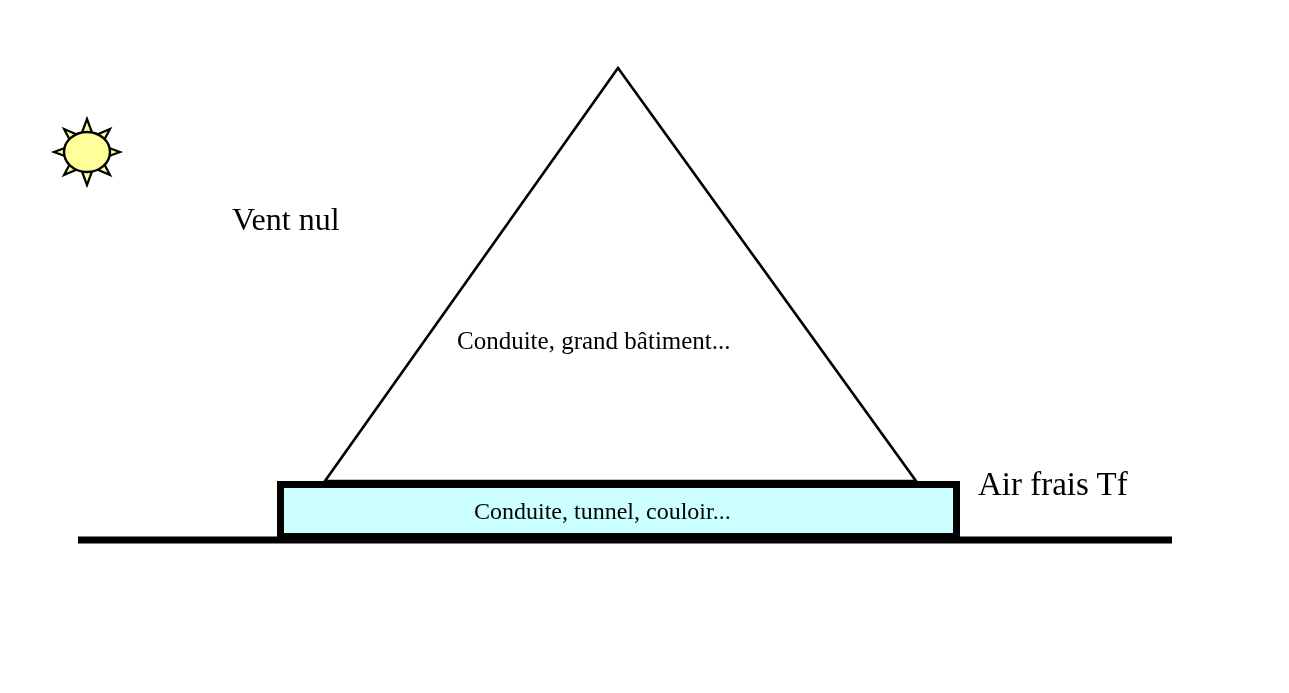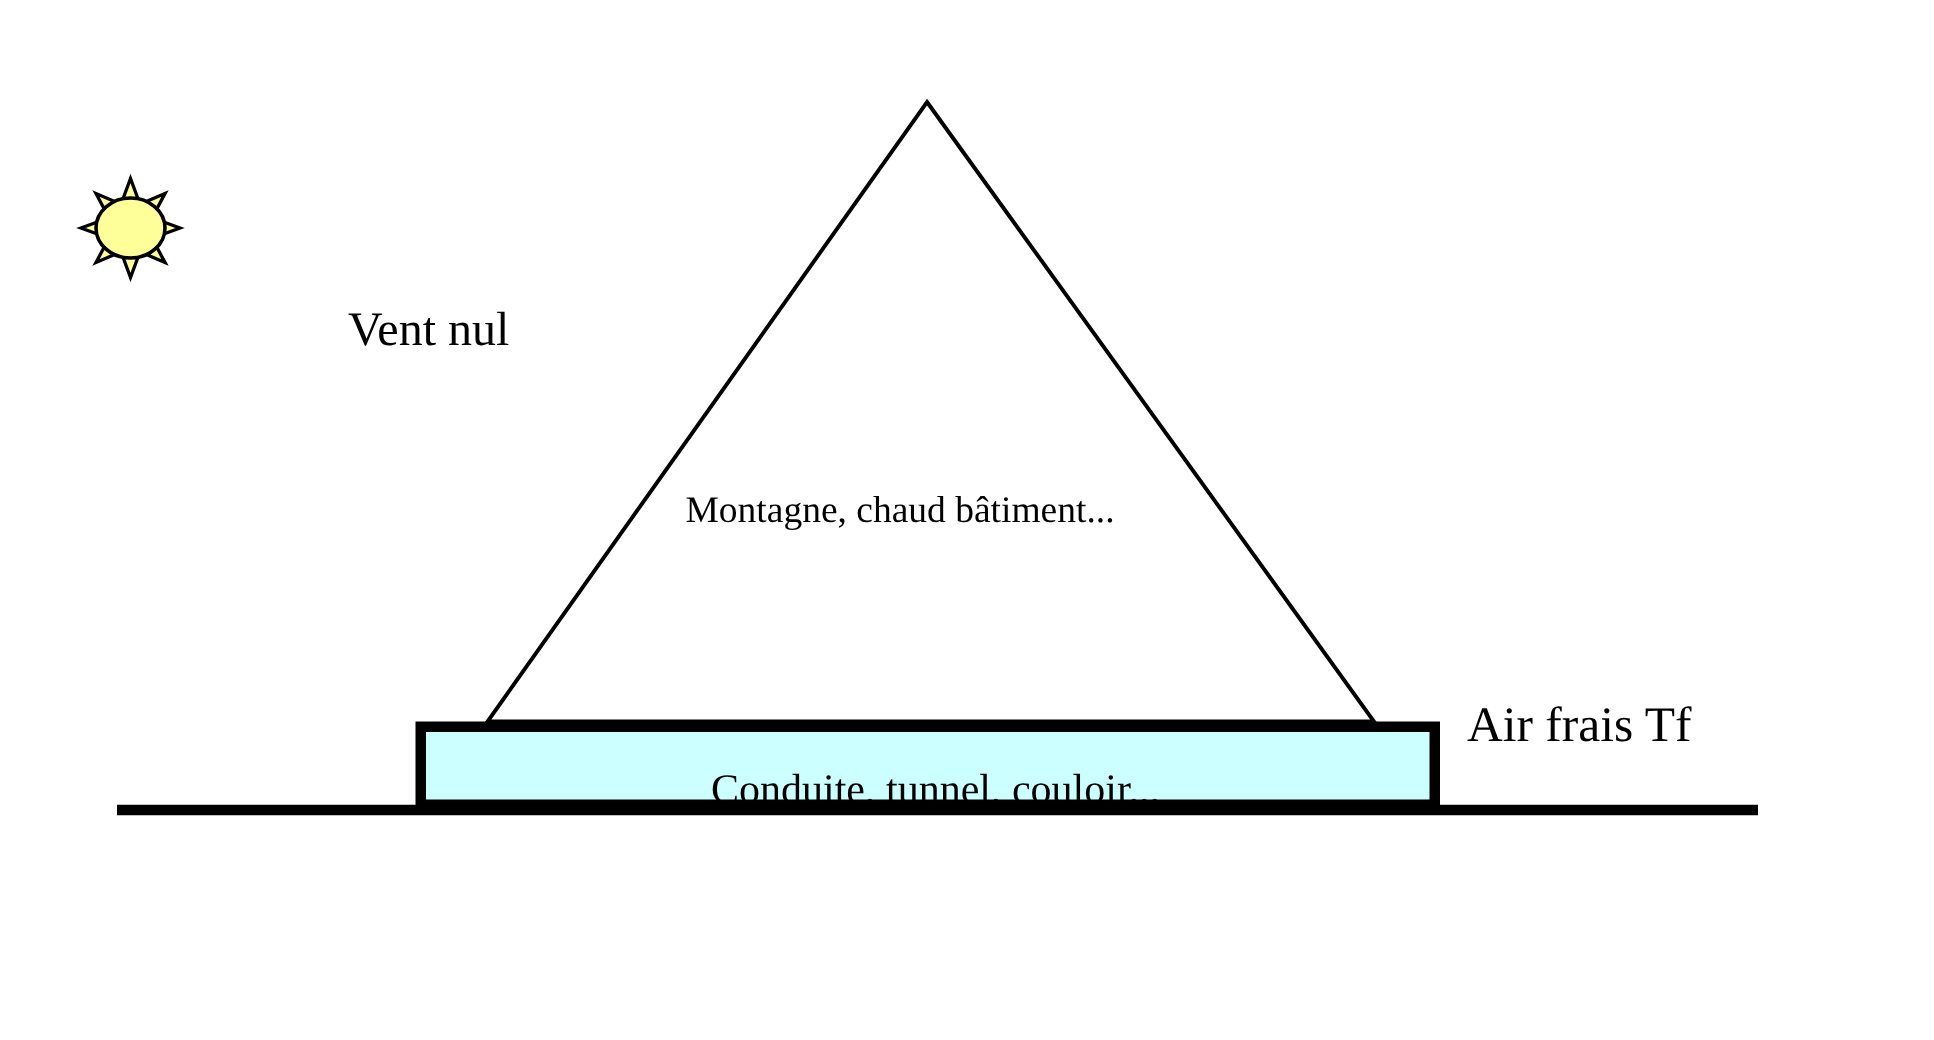--- a/index.html
+++ b/index.html
@@ -49,22 +49,22 @@
     line-height: 40px;
   }
   #label-montagne {
     left: 457px;
     top: 325px;
     font-size: 25px;
     line-height: 32px;
   }
   #label-conduite {
     left: 474px;
-    top: 512px;
-    font-size: 28px;
+    top: 496px;
+    font-size: 24px;
     line-height: 30px;
   }
 </style>
 </head>
 <body>
 
 <div id="diagram-canvas">
 
   <svg class="svg-layer" viewBox="0 0 1289 693" xmlns="http://www.w3.org/2000/svg">
 
@@ -92,20 +92,20 @@
         <polygon points="64,175 72,160 78,169"></polygon>
 
         <polygon points="110,175 96,169 102,160"></polygon>
       </g>
       <ellipse cx="87" cy="152" rx="23" ry="20" fill="#FFFF99" stroke="#000000" stroke-width="2.4"></ellipse>
     </g>
   </svg>
 
   <div class="label" id="label-vent-nul">Vent nul</div>
 
-  <div class="label" id="label-montagne">Montagne, chaud bâtiment...</div>
+  <div class="label" id="label-montagne">Conduite, grand bâtiment...</div>
 
   <div class="label" id="label-conduite">Conduite, tunnel, couloir...</div>
 
 
   <div class="label" id="label-air-frais">Air frais Tf</div>
 
 </div>
 
 </body></html>

